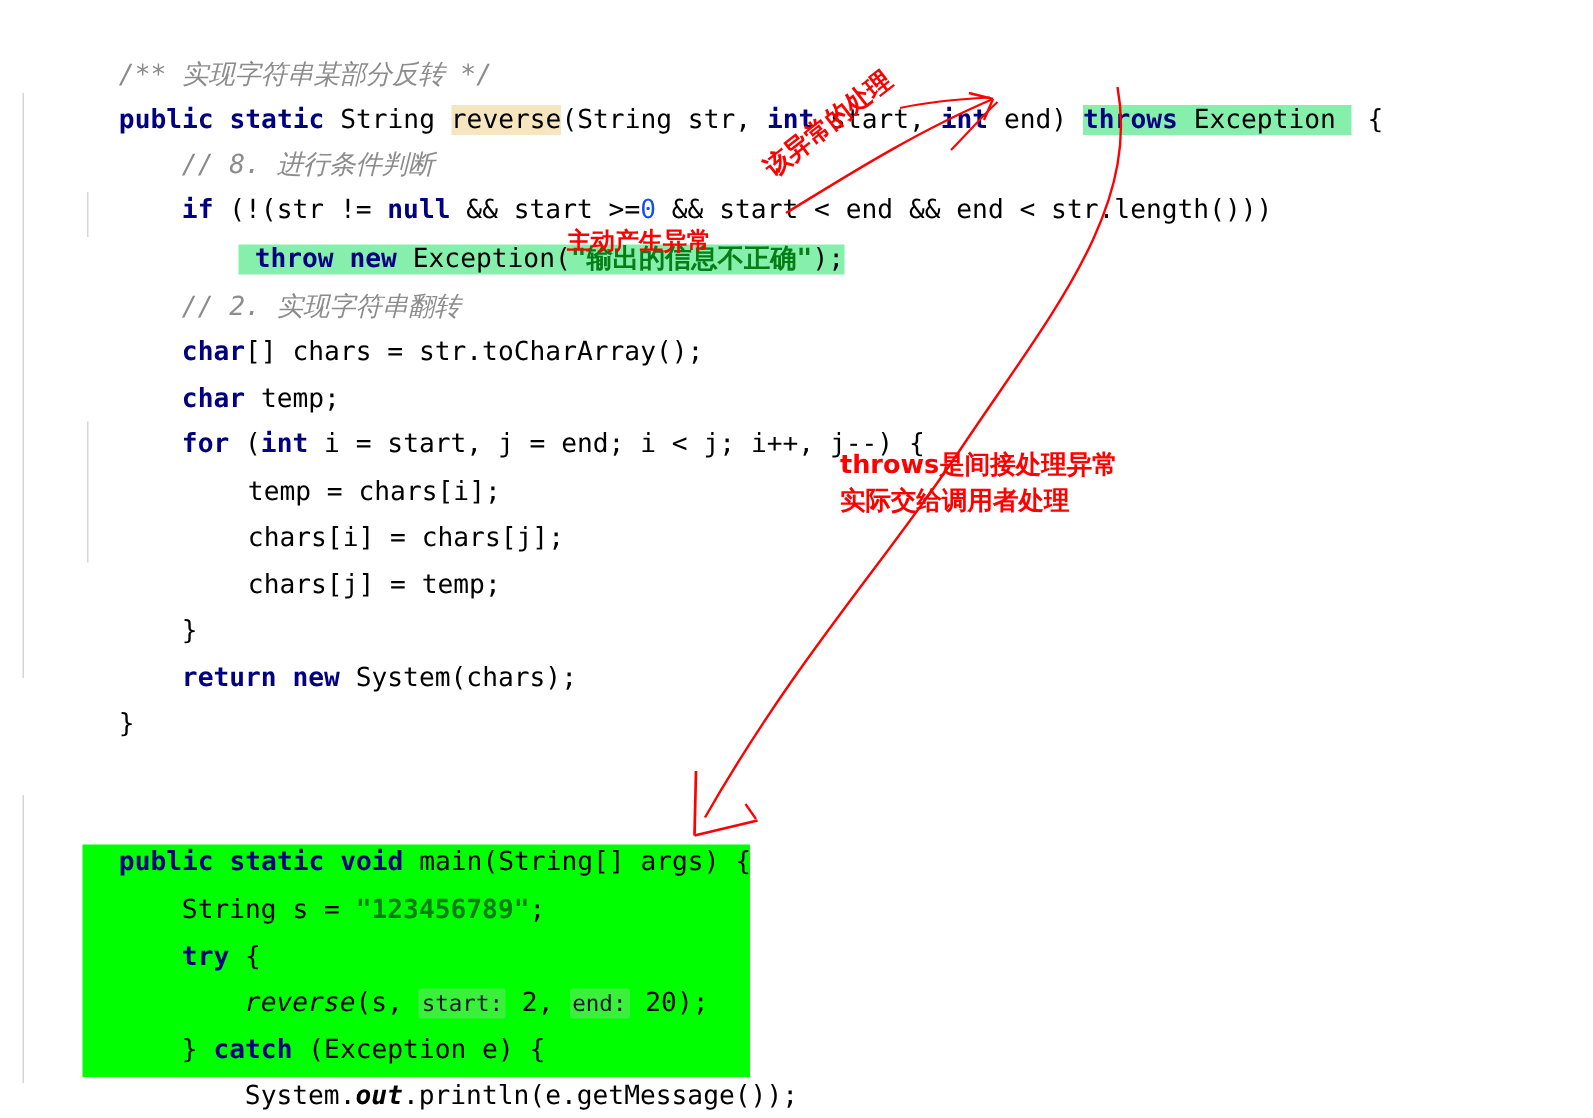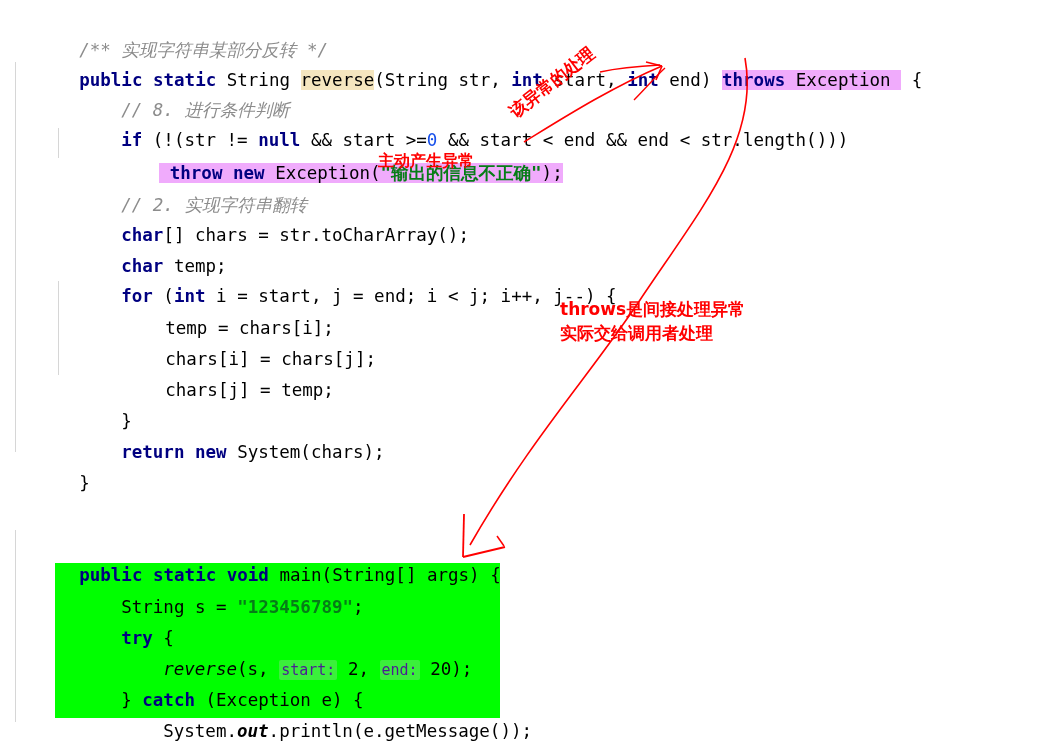--- a/index.html
+++ b/index.html
@@ -46,31 +46,31 @@
   .cmt     { color: #8c8c8c; font-style: italic; }
   .str     { color: #067d17; font-weight: bold; }
   .num     { color: #1750eb; }
   .fielditalic { font-style: italic; }
   .ul      { }
   .plain   { color: #000000; }
   .statici { font-style: italic; font-weight: bold; }
 
   
   .hl-yellow { background: #f5e6bf; }
-  .hl-green  { background: #f0abfc; }
+  .hl-green  { background: #86efac; }
 
   
   .block-green {
     position: absolute;
     background: #00ff00;
   }
   
   .hint {
     background: #3bf03b;
-    color: #4c1d95;
+    color: #0f172a;
     font-size: 15px;
     padding: 1px 2px;
     border-radius: 2px;
   }
 
   
   .anno-svg {
     position: absolute;
     left: 0; top: 0;
     width: 1062px;

